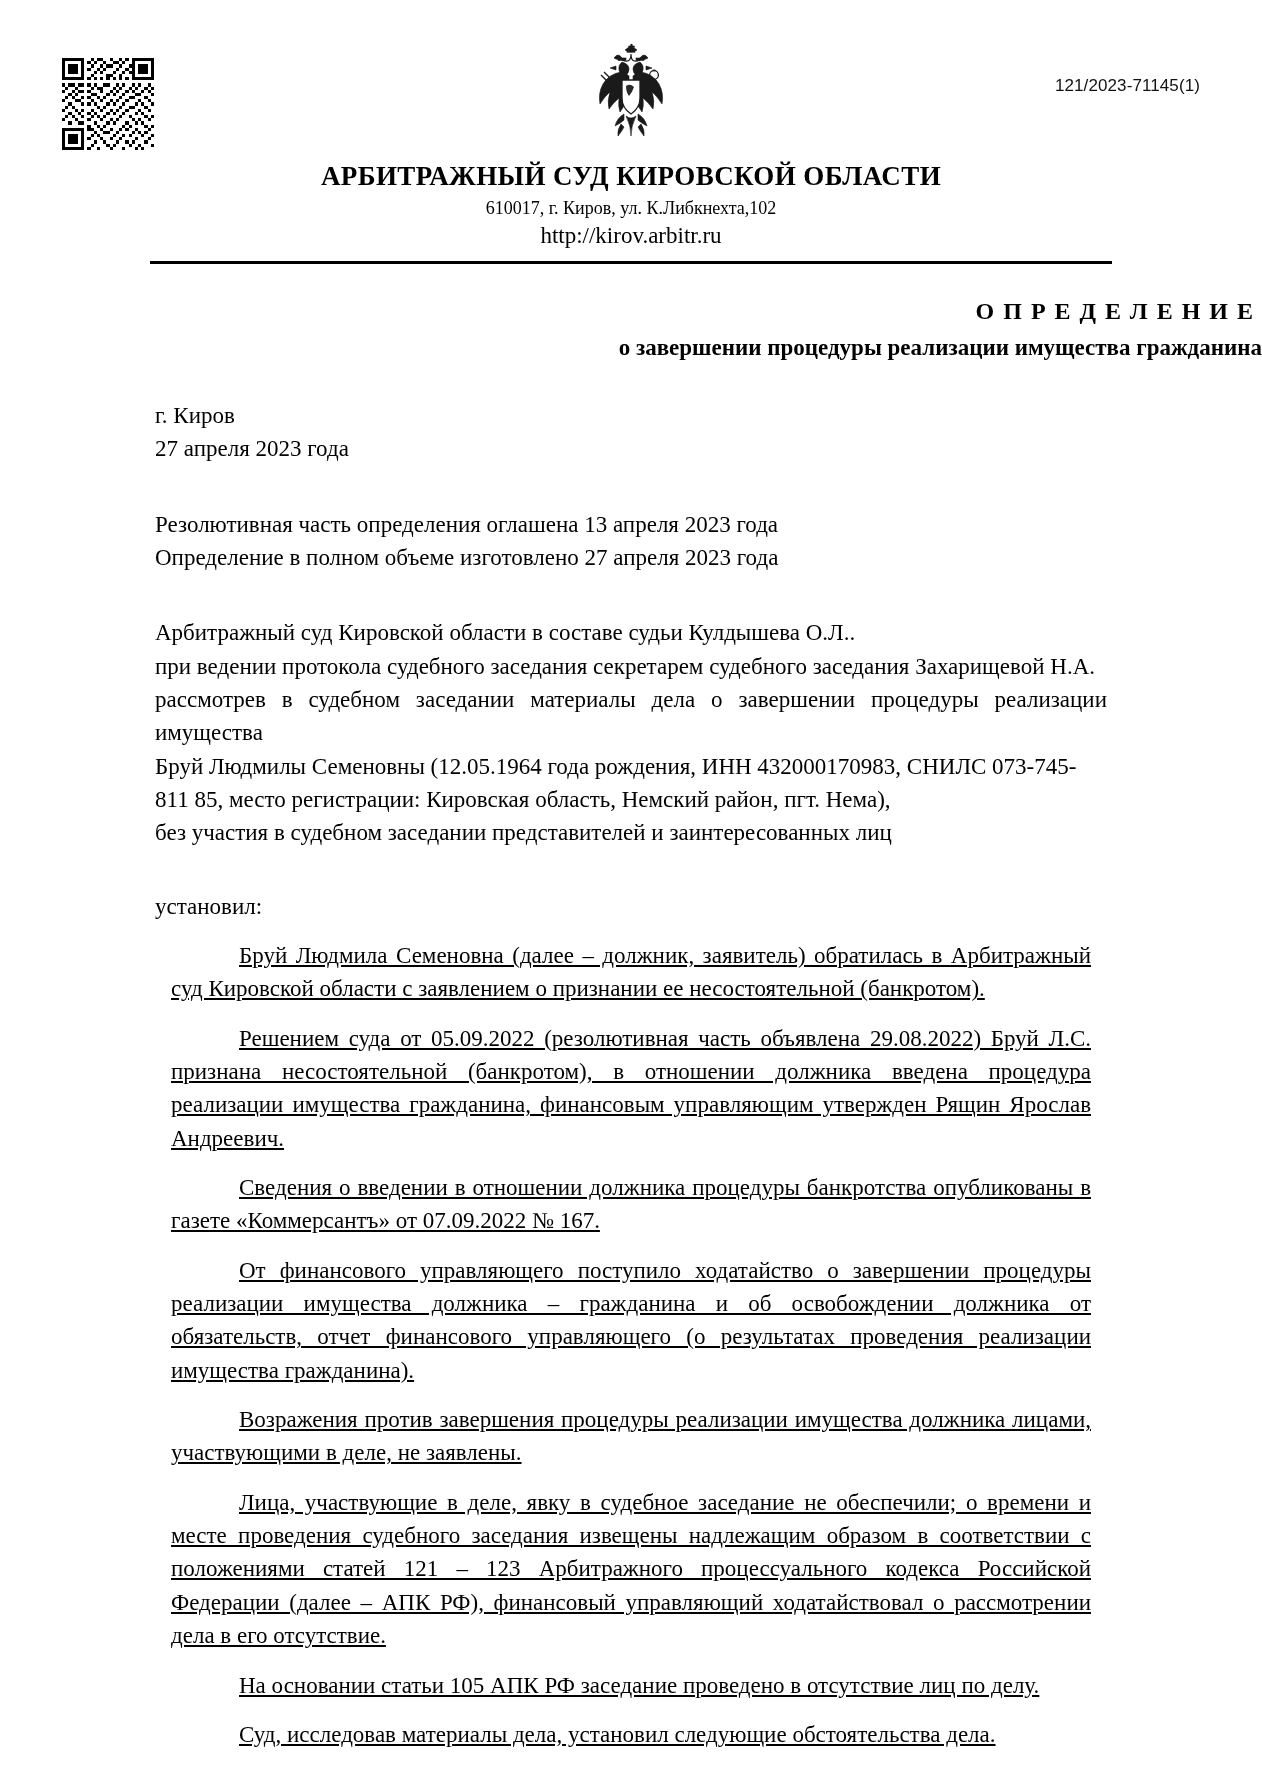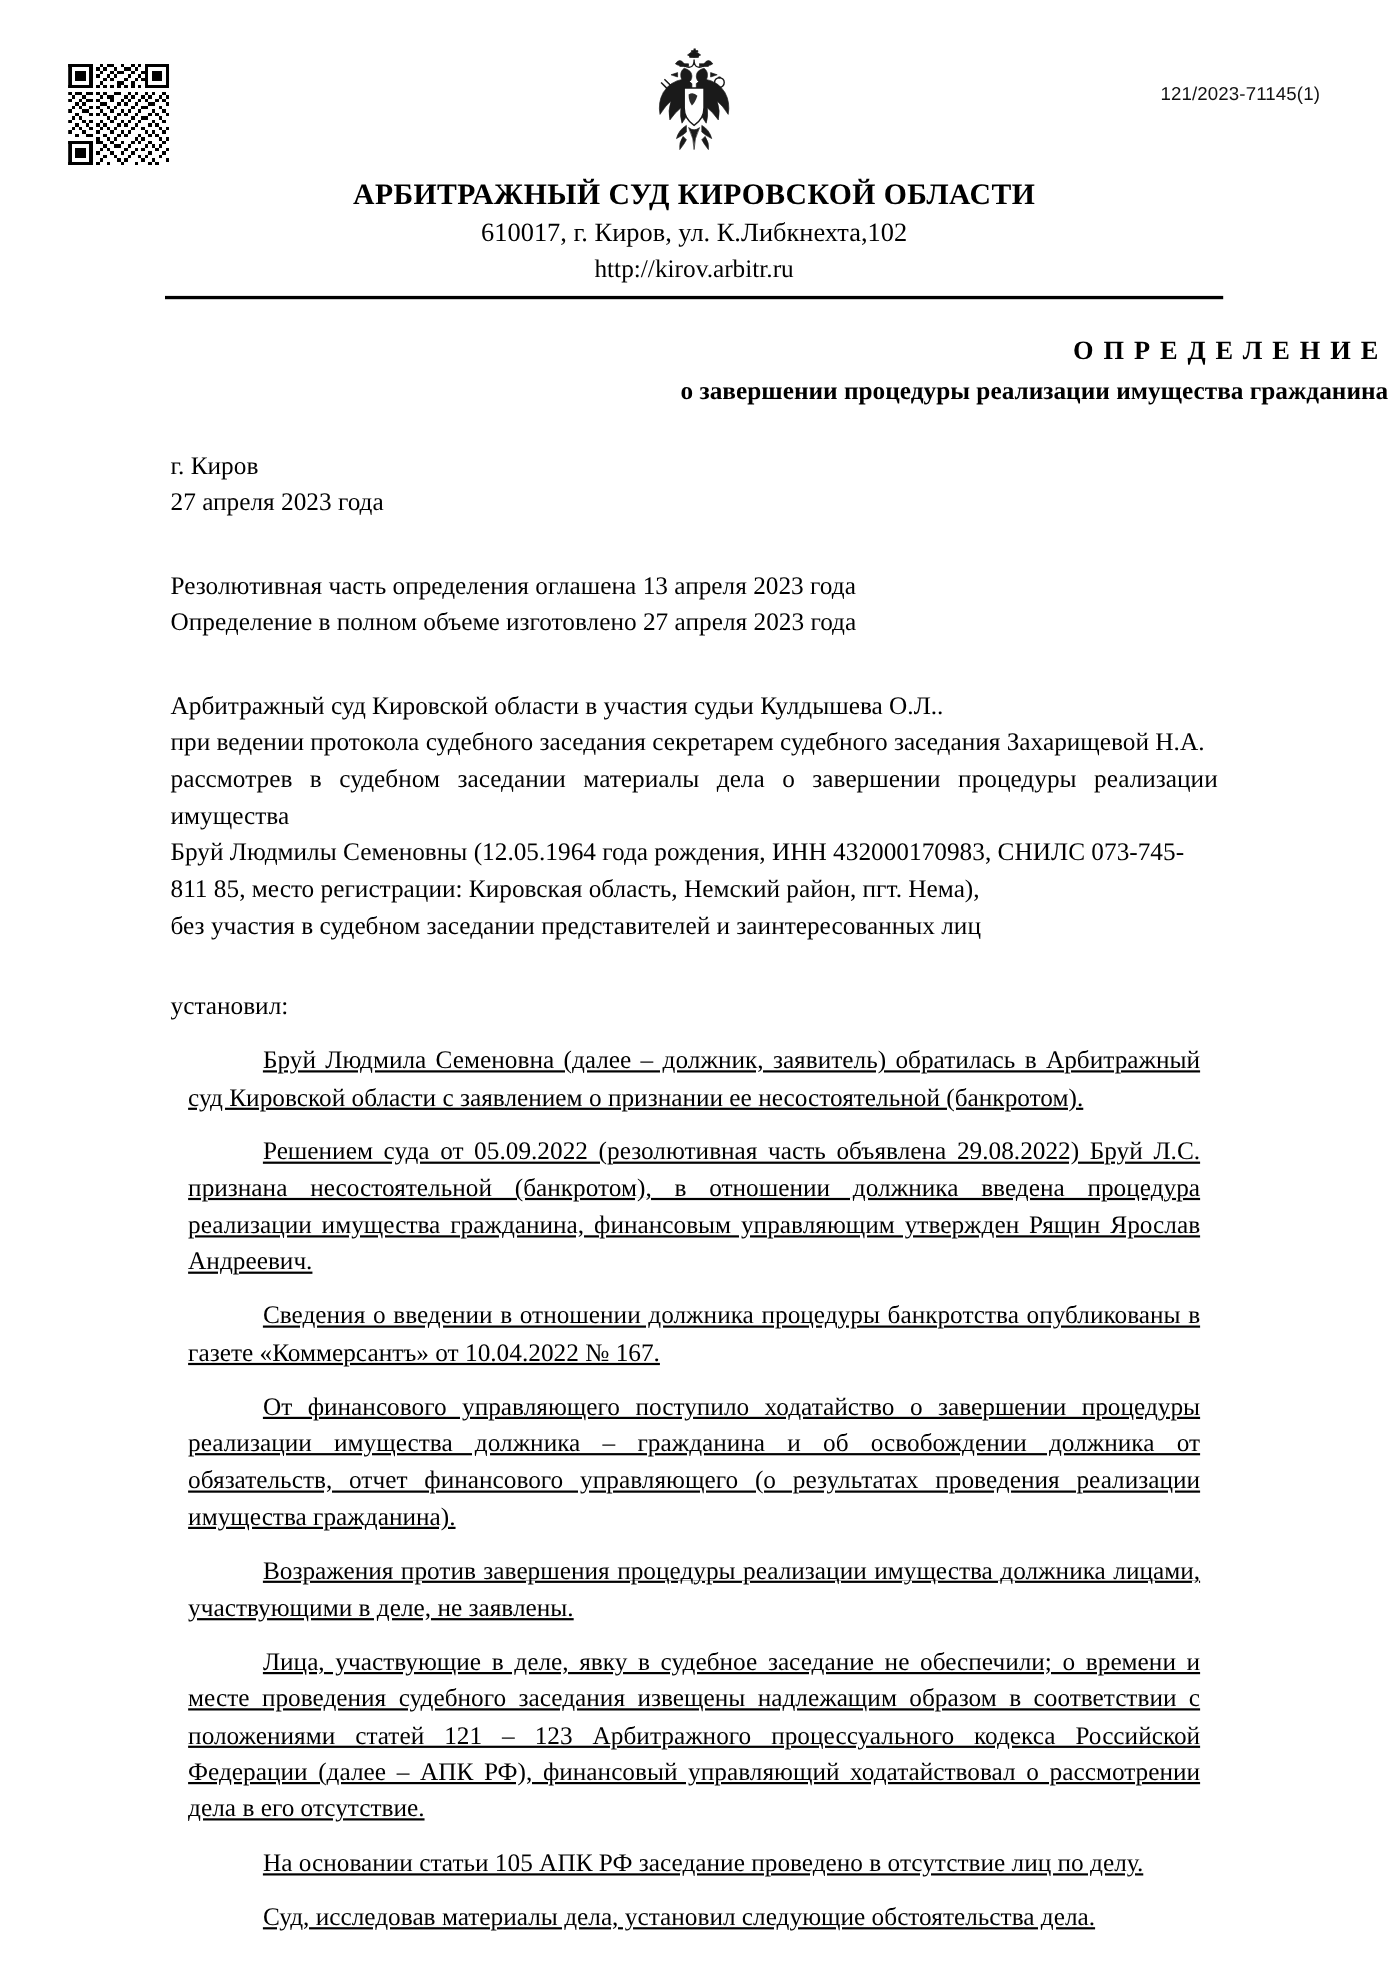--- a/index.html
+++ b/index.html
@@ -64,21 +64,21 @@
     text-align: center;
     margin-top: 10px;
   }
   .court-name {
     font-size: 27px;
     font-weight: bold;
     letter-spacing: 0.4px;
     line-height: 1.2;
   }
   .court-address {
-    font-size: 24px;
+    font-size: 18px;
     line-height: 1.38;
     margin-top: 4px;
   }
   .court-url {
     font-size: 23px;
     line-height: 1.3;
   }
 
   .rule {
     border: 0;
@@ -471,33 +471,33 @@
       <div>г. Киров</div>
       <div>27 апреля 2023 года</div>
     </div>
 
     <div class="announce-block">
       <div>Резолютивная часть определения оглашена 13 апреля 2023 года</div>
       <div>Определение в полном объеме изготовлено 27 апреля 2023 года</div>
     </div>
 
     <div class="composition">
-      <p>Арбитражный суд Кировской области в участия судьи Кулдышева О.Л..</p>
+      <p>Арбитражный суд Кировской области в составе судьи Кулдышева О.Л..</p>
       <p class="just">при ведении протокола судебного заседания секретарем судебного заседания Захарищевой Н.А.</p>
       <p class="just">рассмотрев в судебном заседании материалы дела о завершении процедуры реализации имущества</p>
       <p>Бруй Людмилы Семеновны (12.05.1964 года рождения, ИНН 432000170983, СНИЛС 073-745-811 85, место регистрации: Кировская область, Немский район, пгт. Нема),</p>
       <p>без участия в судебном заседании представителей и заинтересованных лиц</p>
     </div>
 
     <div class="established-label">установил:</div>
 
     <div>
       <p class="para">Бруй Людмила Семеновна (далее – должник, заявитель) обратилась в Арбитражный суд Кировской области с заявлением о признании ее несостоятельной (банкротом).</p>
       <p class="para">Решением суда от 05.09.2022 (резолютивная часть объявлена 29.08.2022) Бруй Л.С. признана несостоятельной (банкротом), в отношении должника введена процедура реализации имущества гражданина, финансовым управляющим утвержден Рящин Ярослав Андреевич.</p>
-      <p class="para">Сведения о введении в отношении должника процедуры банкротства опубликованы в газете «Коммерсантъ» от 10.04.2022 № 167.</p>
+      <p class="para">Сведения о введении в отношении должника процедуры банкротства опубликованы в газете «Коммерсантъ» от 07.09.2022 № 167.</p>
       <p class="para">От финансового управляющего поступило ходатайство о завершении процедуры реализации имущества должника – гражданина и об освобождении должника от обязательств, отчет финансового управляющего (о результатах проведения реализации имущества гражданина).</p>
       <p class="para">Возражения против завершения процедуры реализации имущества должника лицами, участвующими в деле, не заявлены.</p>
       <p class="para">Лица, участвующие в деле, явку в судебное заседание не обеспечили; о времени и месте проведения судебного заседания извещены надлежащим образом в соответствии с положениями статей 121 – 123 Арбитражного процессуального кодекса Российской Федерации (далее – АПК РФ), финансовый управляющий ходатайствовал о рассмотрении дела в его отсутствие.</p>
       <p class="para">На основании статьи 105 АПК РФ заседание проведено в отсутствие лиц по делу.</p>
       <p class="para">Суд, исследовав материалы дела, установил следующие обстоятельства дела.</p>
     </div>
 
   </div>
 </div>
 

